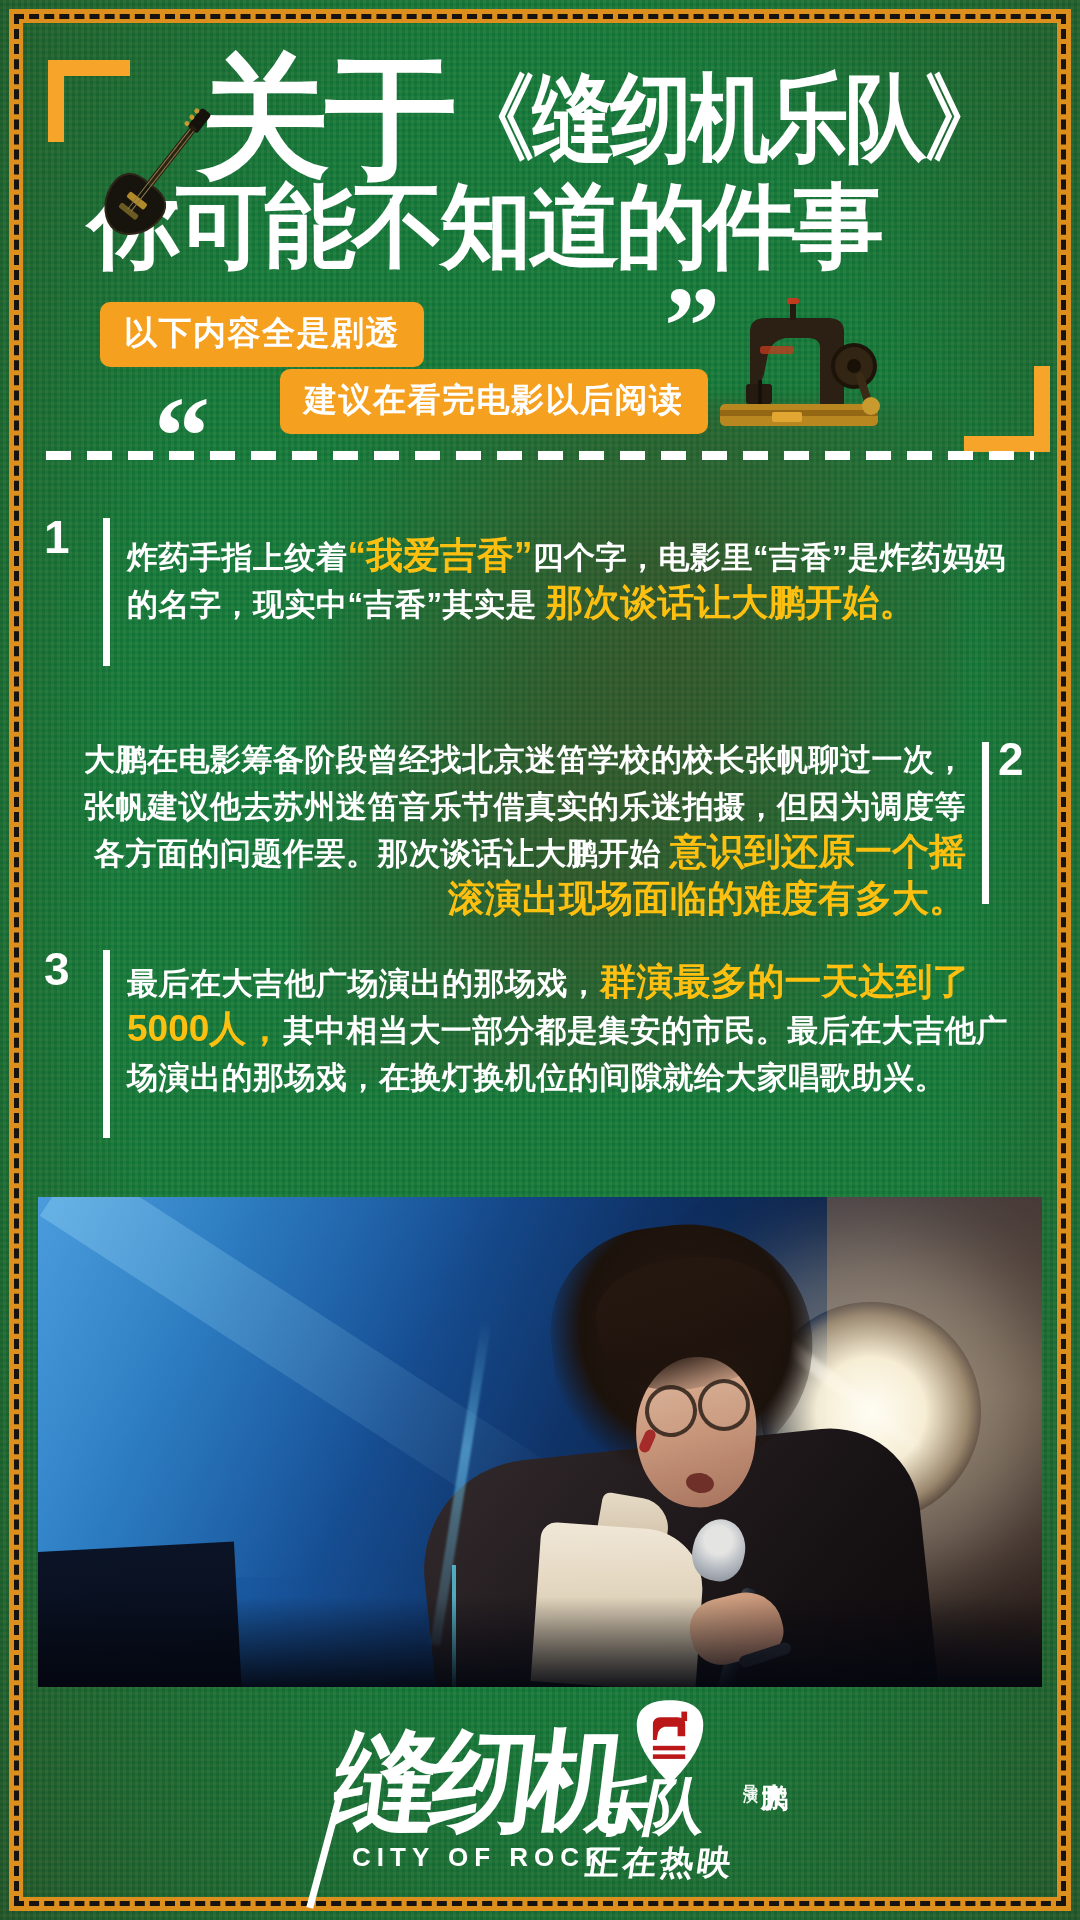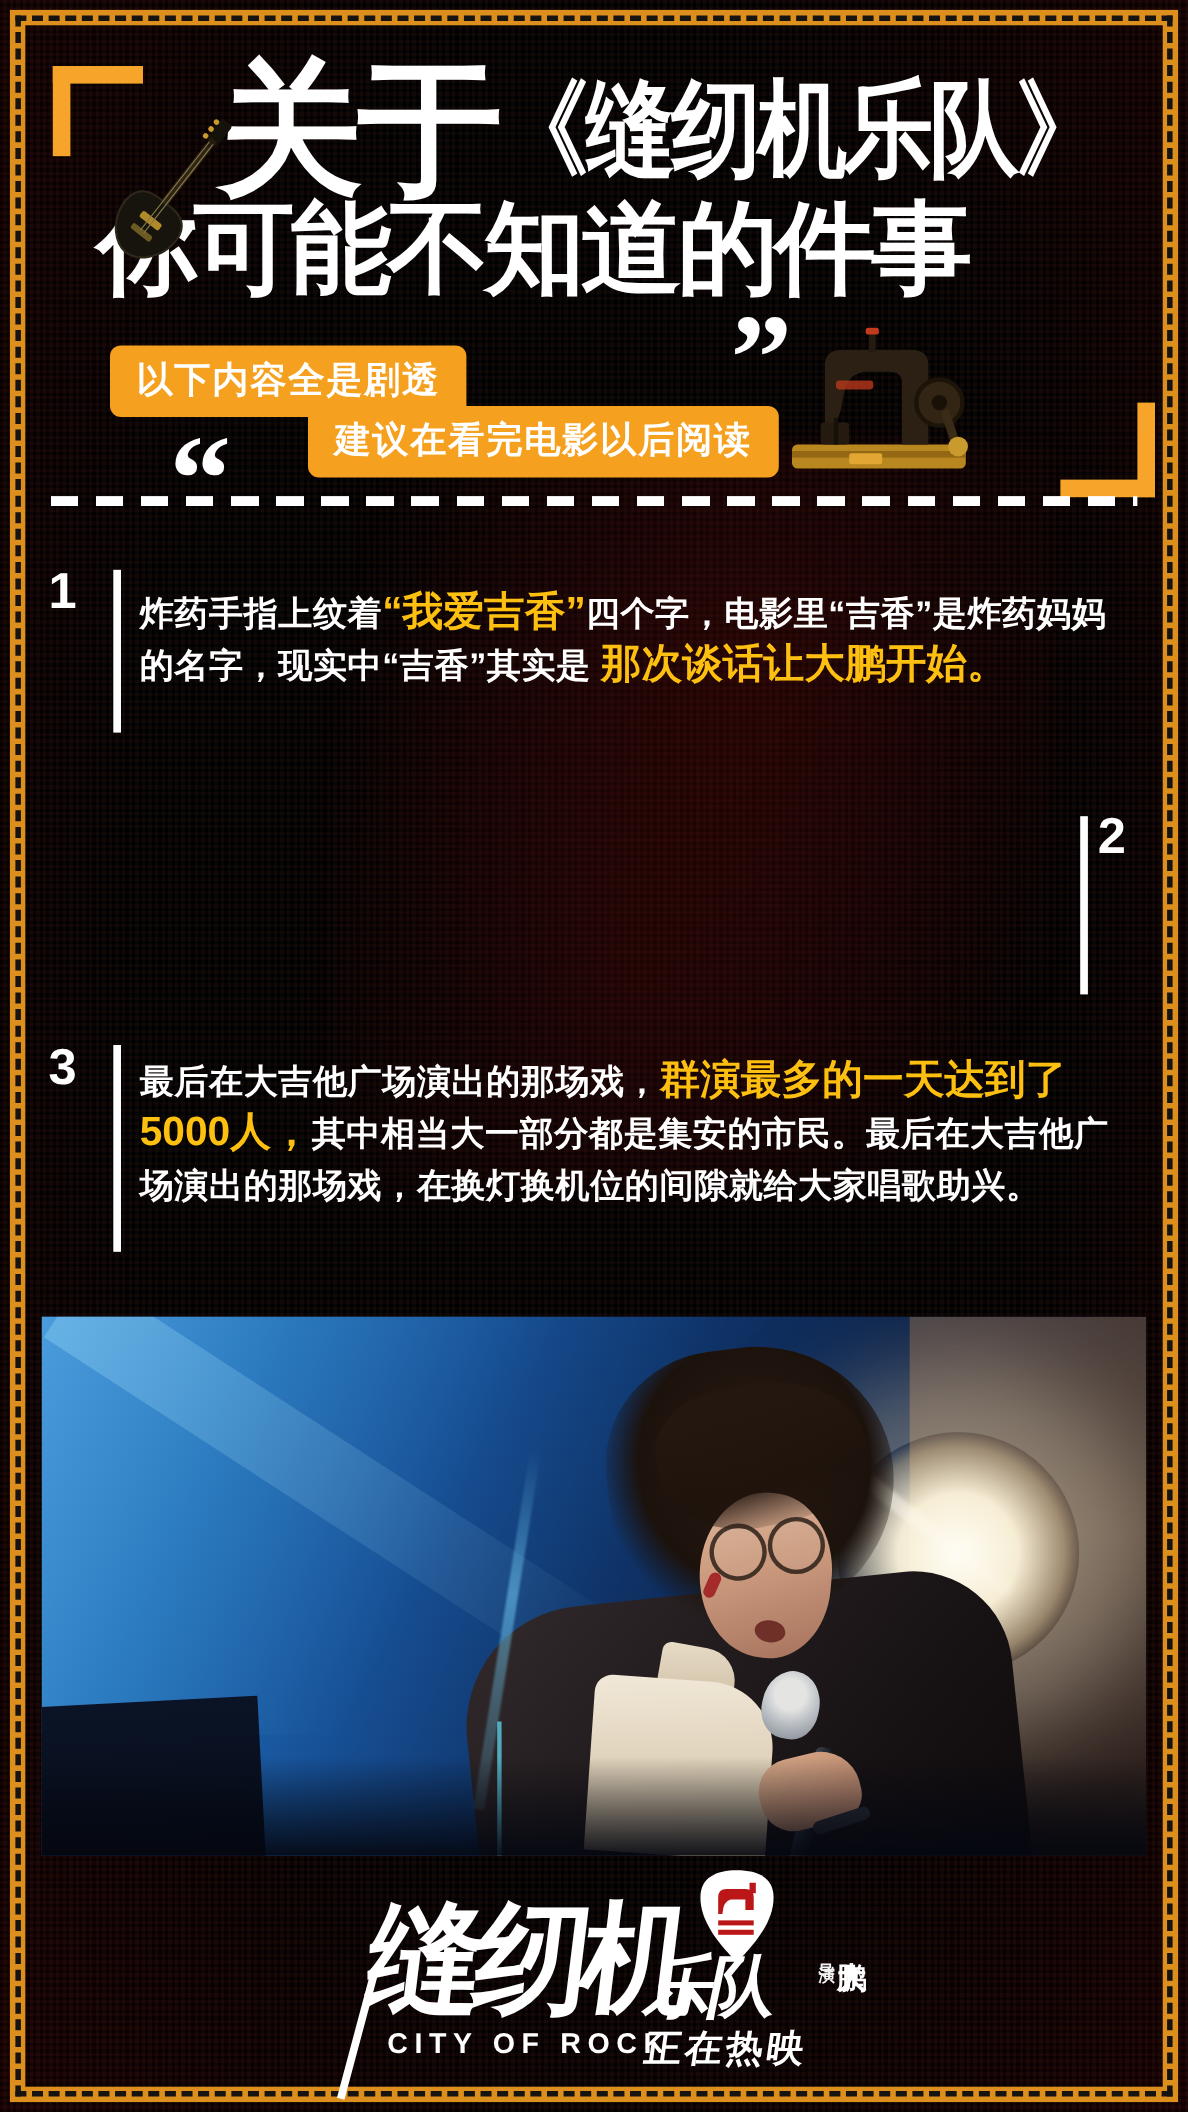--- a/index.html
+++ b/index.html
@@ -1,18 +1,18 @@
 <!DOCTYPE html>
 <html><head>
 <meta charset="utf-8">
 <style>
   html,body{margin:0;padding:0;background:#6e0d0d;}
   .poster{
     position:relative; width:1080px; height:1920px; overflow:hidden;
-    background:#000000;
+    background:#15803d;
     font-family:"Liberation Sans","DejaVu Sans",sans-serif;
     -webkit-font-smoothing:antialiased;
   }
   
   .poster::before{
     content:""; position:absolute; inset:0; pointer-events:none;
     background:
       repeating-linear-gradient(90deg, rgba(0,0,0,.055) 0 3px, rgba(255,255,255,.025) 3px 6px),
       repeating-linear-gradient(0deg, rgba(0,0,0,.05) 0 3px, rgba(255,80,60,.04) 3px 6px),
       radial-gradient(ellipse at 50% 45%, rgba(255,255,255,0) 55%, rgba(70,0,0,.28) 100%);
@@ -42,21 +42,21 @@
   .title-row2{left:44px; top:168px; display:flex; align-items:flex-end; color:#fff; font-weight:900; white-space:nowrap; z-index:6;margin-left:44px;}
   .t-m{font-size:92px; letter-spacing:-4px; line-height:1.28;}
   .t-num{font-size:158px; line-height:.92; letter-spacing:-6px; margin:0 2px -6px 4px;}
 
   
   .guitar{left:98px; top:92px; width:170px; height:180px; z-index:7;}
 
   
   .badge{position:absolute; z-index:6; background:#f5a01f; color:#fff; font-weight:900; font-size:33px;
     letter-spacing:1.5px; padding:9px 24px 11px; border-radius:10px; white-space:nowrap;}
-  .badge1{left:100px; top:314px;}
+  .badge1{left:100px; top:302px;}
   .badge2{left:252px; top:369px;margin-left:28px;}
   .quote{position:absolute; z-index:6; color:#fff; font-weight:900; font-size:112px; line-height:1; font-family:"Liberation Serif","DejaVu Serif",serif;}
   .quote-close{left:664px; top:270px;}
   .quote-open{left:154px; top:380px;}
 
   
   .sewing{left:702px; top:288px; width:190px; height:150px; z-index:6;}
 
   
   .divider{left:46px; top:451px; width:988px; height:9px; z-index:6;
@@ -196,20 +196,23 @@
   </div>
 
   <div class="layer divider"></div>
 
   <div class="fact-num" style="left:44px; top:514px;">1</div>
   <div class="fact-bar" style="left:103px; top:518px; height:148px;"></div>
   <div class="fact-text ft1">
     <span>炸药手指上纹着</span><span class="hl">“我爱吉香”</span><span>四个字，电影里“吉香”是炸药妈妈的名字，现实中“吉香”其实是 </span><span class="hl">那次谈话让大鹏开始。</span>
   </div>
 
+  <div class="fact-text ft2">
+    <span>大鹏在电影筹备阶段曾经找北京迷笛学校的校长张帆聊过一次，张帆建议他去苏州迷笛音乐节借真实的乐迷拍摄，但因为调度等各方面的问题作罢。那次谈话让大鹏开始 </span><span class="hl">意识到还原一个摇滚演出现场面临的难度有多大。</span>
+  </div>
   <div class="fact-bar" style="left:982px; top:742px; height:162px;"></div>
   <div class="fact-num" style="left:998px; top:736px;">2</div>
 
   <div class="fact-num" style="left:44px; top:946px;">3</div>
   <div class="fact-bar" style="left:103px; top:950px; height:188px;"></div>
   <div class="fact-text ft3">
     <span>最后在大吉他广场演出的那场戏，</span><span class="hl">群演最多的一天达到了5000人，</span><span>其中相当大一部分都是集安的市民。最后在大吉他广场演出的那场戏，在换灯换机位的间隙就给大家唱歌助兴。</span>
   </div>
 
   <div class="layer photo">

